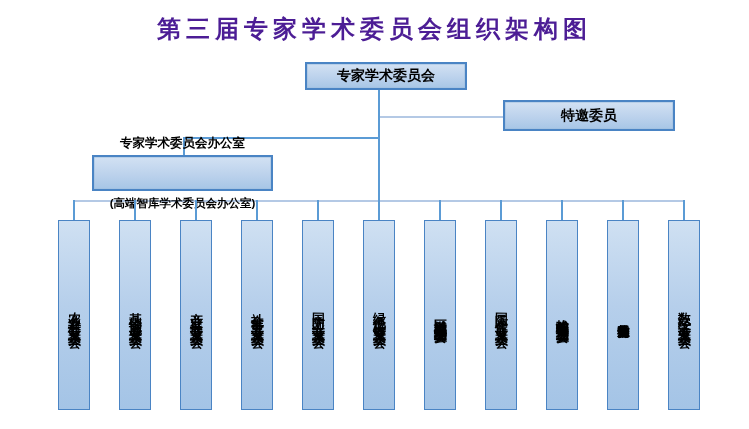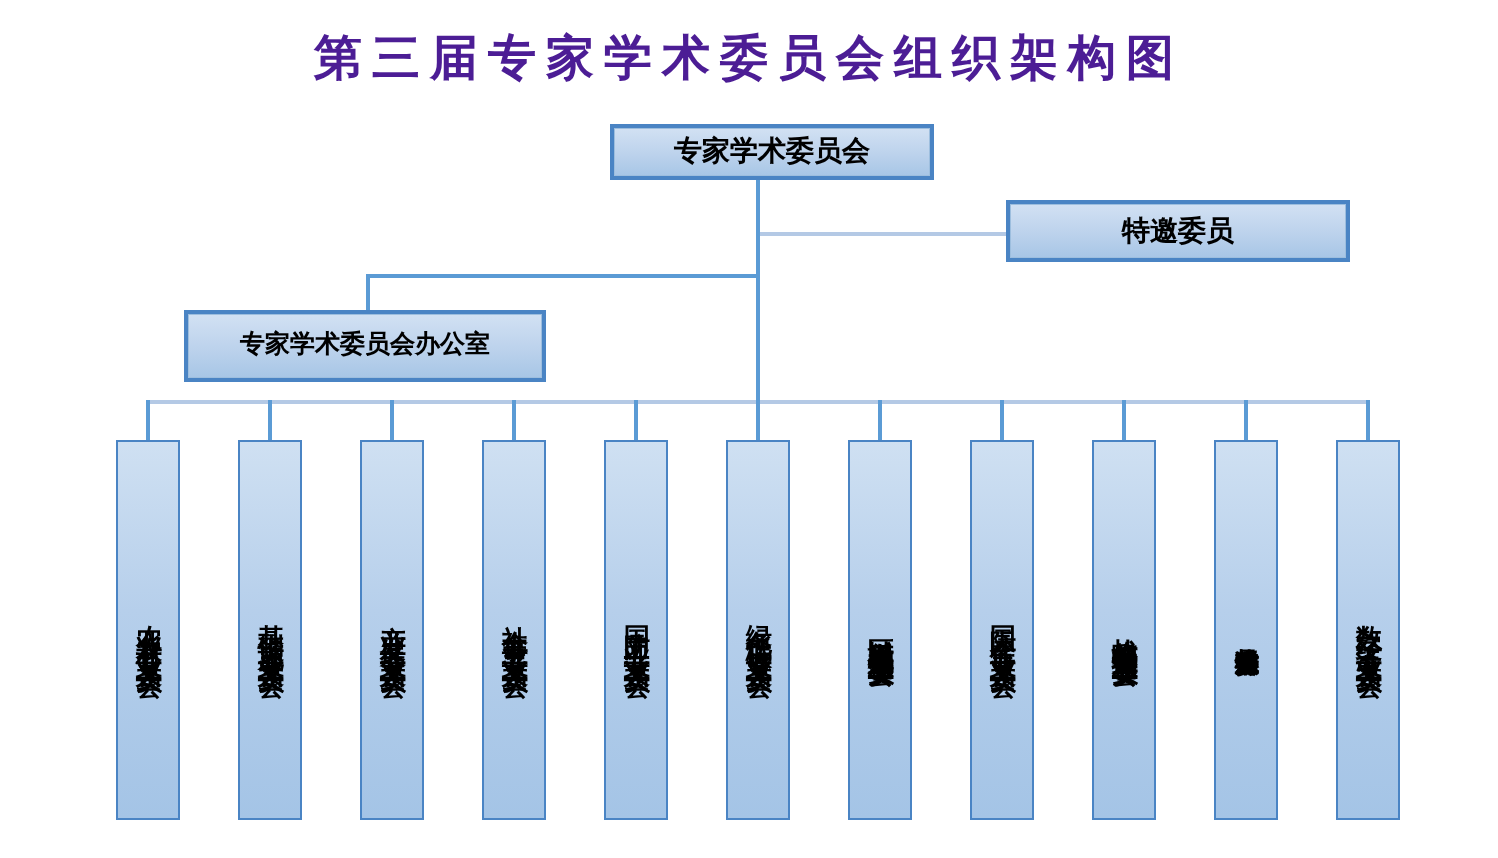--- a/index.html
+++ b/index.html
@@ -55,20 +55,21 @@
   <div class="line" style="left:183px;top:137px;width:197px;height:2px;"></div>
   <div class="line" style="left:183px;top:137px;width:2px;height:18px;"></div>
   <div class="line-light" style="left:73px;top:200px;width:612px;height:2px;"></div>
 
   <div class="box box-special">
     <span>特邀委员</span>
   </div>
 
   <div class="box box-office">
     <span class="l1">专家学术委员会办公室</span>
+    <span class="l2">(高端智库学术委员会办公室)</span>
   </div>
 
   <div class="line" style="left:73px;top:200px;width:2px;height:20px;"></div>
   <div class="line" style="left:134px;top:200px;width:2px;height:20px;"></div>
   <div class="line" style="left:195px;top:200px;width:2px;height:20px;"></div>
   <div class="line" style="left:256px;top:200px;width:2px;height:20px;"></div>
   <div class="line" style="left:317px;top:200px;width:2px;height:20px;"></div>
   <div class="line" style="left:378px;top:200px;width:2px;height:20px;"></div>
   <div class="line" style="left:439px;top:200px;width:2px;height:20px;"></div>
   <div class="line" style="left:500px;top:200px;width:2px;height:20px;"></div>

